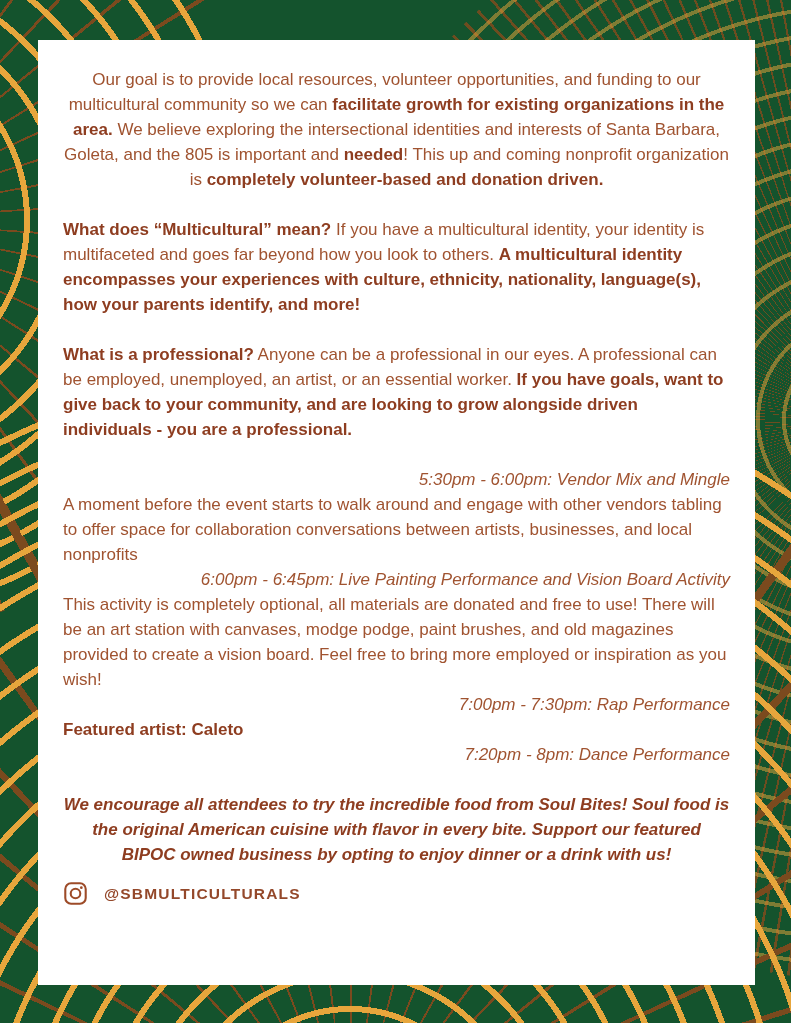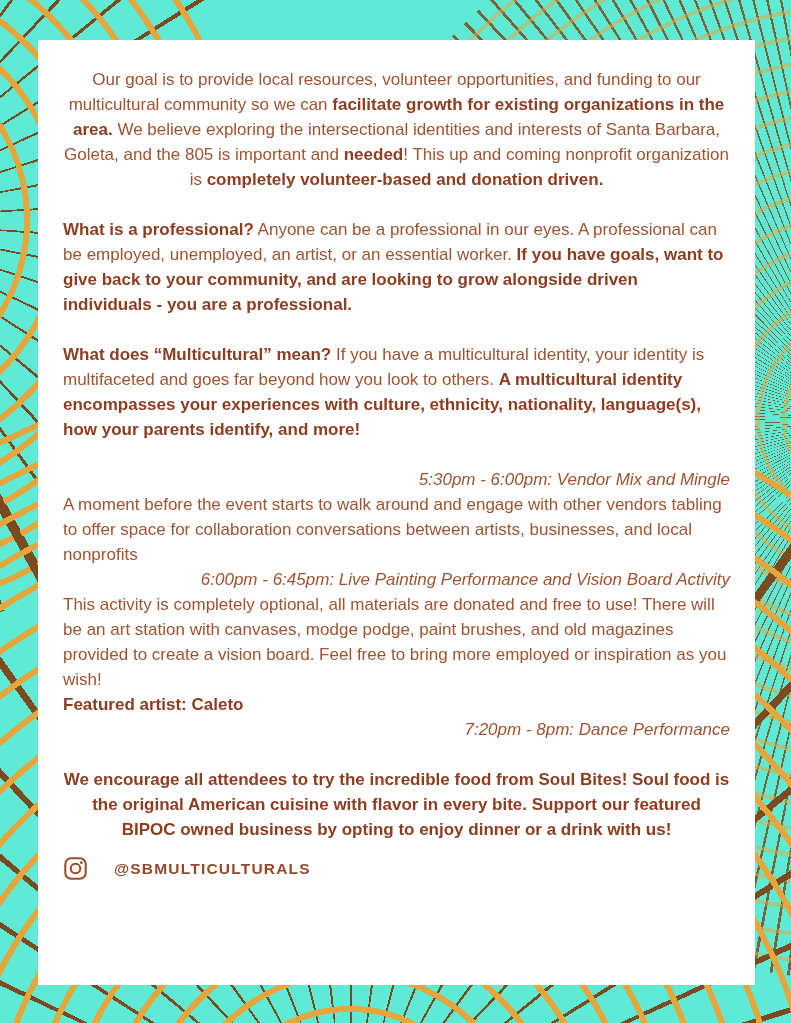--- a/index.html
+++ b/index.html
@@ -1,20 +1,20 @@
 <!DOCTYPE html>
 <html><head>
 <meta charset="utf-8">
 <style>
   html,body{margin:0;padding:0;background:#ffffff;}
   .poster{
     position:relative;
     width:791px;height:1023px;
     overflow:hidden;
-    background-color:#5eead4;
+    background-color:#14532d;
   }
   .burst{position:absolute;border-radius:50%;}
   .burst-left{
     width:840px;height:840px;left:-570px;top:-200px;
     background-image:
       repeating-radial-gradient(circle, rgba(231,166,60,0) 0 30px, #E7A63C 30px 36px),
       repeating-conic-gradient(#7B4A1E 0 0.6deg, rgba(0,0,0,0) 0.6deg 7.2deg);
   }
   .burst-right{
     width:1120px;height:1120px;left:300px;top:-140px;
@@ -35,51 +35,52 @@
     padding:27px 25px 8px 25px;
     font-family:"Liberation Sans","DejaVu Sans",sans-serif;
     font-size:17px;line-height:25px;
     color:#A05330;
   }
   .para{margin:0 0 25px 0;}
   .center{text-align:center;}
   .b{font-weight:bold;color:#8E3D20;}
   .i{font-style:italic;text-align:right;}
   .food-note{
-    font-weight:bold;color:#8E3D20;
+    font-weight:bold;font-style:italic;color:#8E3D20;
     text-align:center;margin:0 0 14px 0;
   }
   .sched-line{margin:0;}
-  .footer-row{display:flex;align-items:center;gap:26px;margin-top:0;}
+  .footer-row{display:flex;align-items:center;gap:16px;margin-top:0;}
   .ig-icon{display:inline-flex;width:25px;height:25px;flex:0 0 auto;}
   .handle{
     font-weight:bold;font-size:15.5px;letter-spacing:1.2px;color:#94482A;
   }
 </style>
 </head>
 <body>
 
 <div class="poster">
   <div class="burst burst-left"></div>
   <div class="burst burst-right"></div>
   <div class="burst burst-bottom"></div>
 
   <div class="card">
 
     <p class="para center"><span>Our goal is to provide local resources, volunteer opportunities, and funding to our multicultural community so we can </span><span class="b">facilitate growth for existing organizations in the area.</span><span> We believe exploring the intersectional identities and interests of Santa Barbara, Goleta, and the 805 is important and </span><span class="b">needed</span><span>! This up and coming nonprofit organization is </span><span class="b">completely volunteer-based and donation driven.</span></p>
 
+    <p class="para"><span class="b">What does “Multicultural” mean?</span><span> If you have a multicultural identity, your identity is multifaceted and goes far beyond how you look to others. </span><span class="b">A multicultural identity encompasses your experiences with culture, ethnicity, nationality, language(s), how your parents identify, and more!</span></p>
+
     <p class="para"><span class="b">What is a professional?</span><span> Anyone can be a professional in our eyes.  A professional can be employed, unemployed, an artist, or an essential worker. </span><span class="b">If you have goals, want to give back to your community, and are looking to grow alongside driven individuals - you are a professional.</span></p>
-
-    <p class="para"><span class="b">What does “Multicultural” mean?</span><span> If you have a multicultural identity, your identity is multifaceted and goes far beyond how you look to others. </span><span class="b">A multicultural identity encompasses your experiences with culture, ethnicity, nationality, language(s), how your parents identify, and more!</span></p>
 
     <div class="para">
       <div class="sched-line i">5:30pm - 6:00pm: Vendor Mix and Mingle</div>
       <div class="sched-line">A moment before the event starts to walk around and engage with other vendors tabling to offer space for collaboration conversations between artists, businesses, and local nonprofits</div>
       <div class="sched-line i">6:00pm - 6:45pm: Live Painting Performance and Vision Board Activity</div>
       <div class="sched-line">This activity is completely optional, all materials are donated and free to use! There will be an art station with canvases, modge podge, paint brushes, and old magazines provided to create a vision board. Feel free to bring more employed or inspiration as you wish!</div>
+      <div class="sched-line i">7:00pm - 7:30pm: Rap Performance</div>
       <div class="sched-line b">Featured artist: Caleto</div>
       <div class="sched-line i">7:20pm - 8pm: Dance Performance</div>
     </div>
 
     <p class="food-note">We encourage all attendees to try the incredible food from Soul Bites! Soul food is the original American cuisine with flavor in every bite. Support our featured BIPOC owned business by opting to enjoy dinner or a drink with us!</p>
 
     <div class="footer-row">
       <span class="ig-icon">
         <svg viewBox="0 0 24 24" width="25" height="25" fill="none" stroke="#9D4B28" stroke-width="2">
           <rect x="2.2" y="2.2" width="19.6" height="19.6" rx="5.5"></rect>

